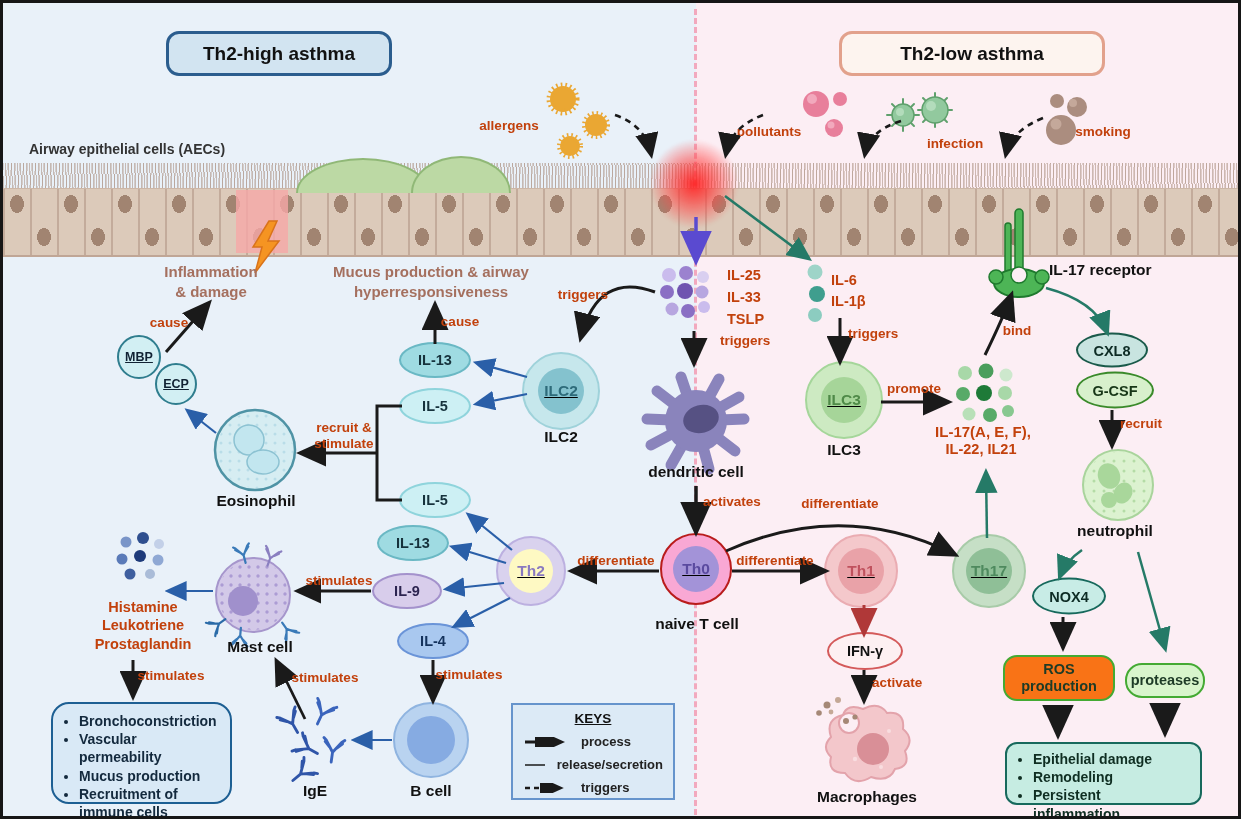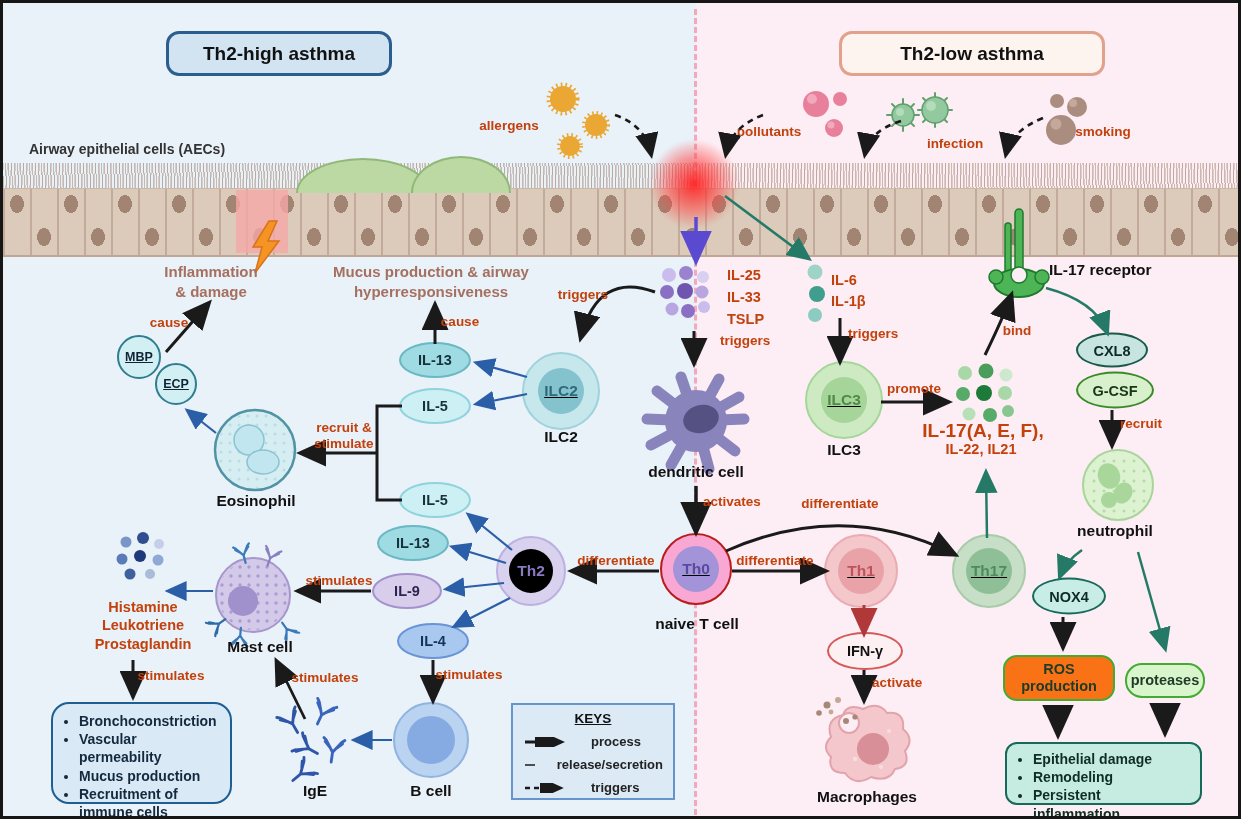--- a/index.html
+++ b/index.html
@@ -25,21 +25,21 @@
         font-size:19px;font-weight:700;color:#111;}
   .cellc{position:absolute;transform:translate(-50%,-50%);border-radius:50%;display:flex;align-items:center;justify-content:center;text-decoration:underline;}
   .inner{border-radius:50%;display:flex;align-items:center;justify-content:center;font-weight:700;font-size:15.5px;}
   .listbox{position:absolute;box-sizing:border-box;border-radius:18px;padding:8px 10px 8px 6px;}
   .listbox ul{margin:0;padding-left:20px;}
   .listbox li{font-size:14px;font-weight:600;line-height:1.3;}
   .rbox{position:absolute;box-sizing:border-box;border-radius:14px;display:flex;align-items:center;justify-content:center;
         text-align:center;font-size:14.5px;font-weight:600;line-height:1.15;}
   .keysbox{position:absolute;box-sizing:border-box;background:#dceaf6;border:2px solid #6694cc;padding:6px 10px;}
   .keysbox .kt{text-align:center;font-size:13.5px;font-weight:700;text-decoration:underline;color:#111;margin-bottom:4px;}
-  .krow{display:flex;align-items:center;gap:22px;margin:8px 0;}
+  .krow{display:flex;align-items:center;gap:12px;margin:8px 0;}
   .krow span{font-size:13px;font-weight:600;color:#222;}
   svg.icon{position:absolute;overflow:visible;}
   .glow{position:absolute;left:646px;top:136px;width:90px;height:90px;border-radius:50%;
         background:radial-gradient(circle,rgba(255,35,35,.95) 0%,rgba(255,70,70,.5) 42%,rgba(255,90,90,0) 70%);filter:blur(1px);}
   .mucus{position:absolute;background:#bcd9a4;border:2px solid #90b877;border-bottom:none;border-radius:50% 50% 0 0/100% 100% 0 0;}
   .pinkcell{position:absolute;left:233px;top:187px;width:52px;height:63px;background:rgba(246,168,168,.8);}
 </style>
 </head>
 <body>
 
@@ -190,21 +190,21 @@
     <circle cx="12" cy="12" r="7" fill="#a8d8a8"></circle>
       <circle cx="33" cy="10" r="7.5" fill="#4a9e5c"></circle>
       <circle cx="53" cy="14" r="6.5" fill="#cde8cd"></circle>
     <circle cx="10" cy="33" r="7" fill="#58aa68"></circle>
       <circle cx="31" cy="32" r="8" fill="#1e7a38"></circle>
       <circle cx="52" cy="32" r="7" fill="#a8d8a8"></circle>
     <circle cx="16" cy="53" r="6.5" fill="#b8e0b8"></circle>
       <circle cx="37" cy="54" r="7" fill="#58aa68"></circle>
       <circle cx="55" cy="50" r="6" fill="#88c890"></circle>
   </svg>
-  <div class="lbl" style="left:980px;top:428px;font-size:19px;font-weight:700;">IL-17(A, E, F),</div>
+  <div class="lbl" style="left:980px;top:428px;font-size:15px;font-weight:700;">IL-17(A, E, F),</div>
   <div class="lbl" style="left:978px;top:446px;font-size:14.5px;font-weight:700;">IL-22, IL21</div>
 
   <svg class="icon" style="left:110px;top:526px;" width="60" height="54">
     <circle cx="13" cy="13" r="5.5" fill="#7a95c8"></circle>
       <circle cx="30" cy="9" r="6" fill="#2f4f8f"></circle>
       <circle cx="46" cy="15" r="5" fill="#c3d0e8"></circle>
     <circle cx="9" cy="30" r="5.5" fill="#5a7ab8"></circle>
       <circle cx="27" cy="27" r="6" fill="#1e3a7a"></circle>
       <circle cx="45" cy="31" r="5.5" fill="#8fa8d4"></circle>
     <circle cx="17" cy="45" r="5.5" fill="#3f5f9f"></circle>
@@ -314,21 +314,21 @@
   </svg>
   <div class="lbl cellname" style="left:257px;top:644px;">Mast cell</div>
 
   
   <div class="lbl" style="left:140px;top:604px;font-size:14.5px;">Histamine</div>
   <div class="lbl" style="left:140px;top:622px;font-size:14.5px;">Leukotriene</div>
   <div class="lbl" style="left:140px;top:641px;font-size:14.5px;">Prostaglandin</div>
 
   
   <div class="cellc" style="left:528px;top:568px;width:66px;height:66px;background:#d9d2ee;border:2px solid #bcb0e0;">
-    <div class="inner" style="width:44px;height:44px;background:#000000;color:#8a7ac0;">
+    <div class="inner" style="width:44px;height:44px;background:#fef9c3;color:#8a7ac0;">
         <span>Th2</span>
       </div>
   </div>
   <div class="cellc" style="left:693px;top:566px;width:68px;height:68px;background:#f9a8d4;border:2px solid #b91c1c;">
     <div class="inner" style="width:46px;height:46px;background:#a393d8;color:#5a4a9f;">
         <span>Th0</span>
       </div>
   </div>
   <div class="lbl cellname" style="left:694px;top:621px;">naive T cell</div>
   <div class="cellc" style="left:858px;top:568px;width:70px;height:70px;background:#f4c8cb;border:2px solid #eaacb2;">

